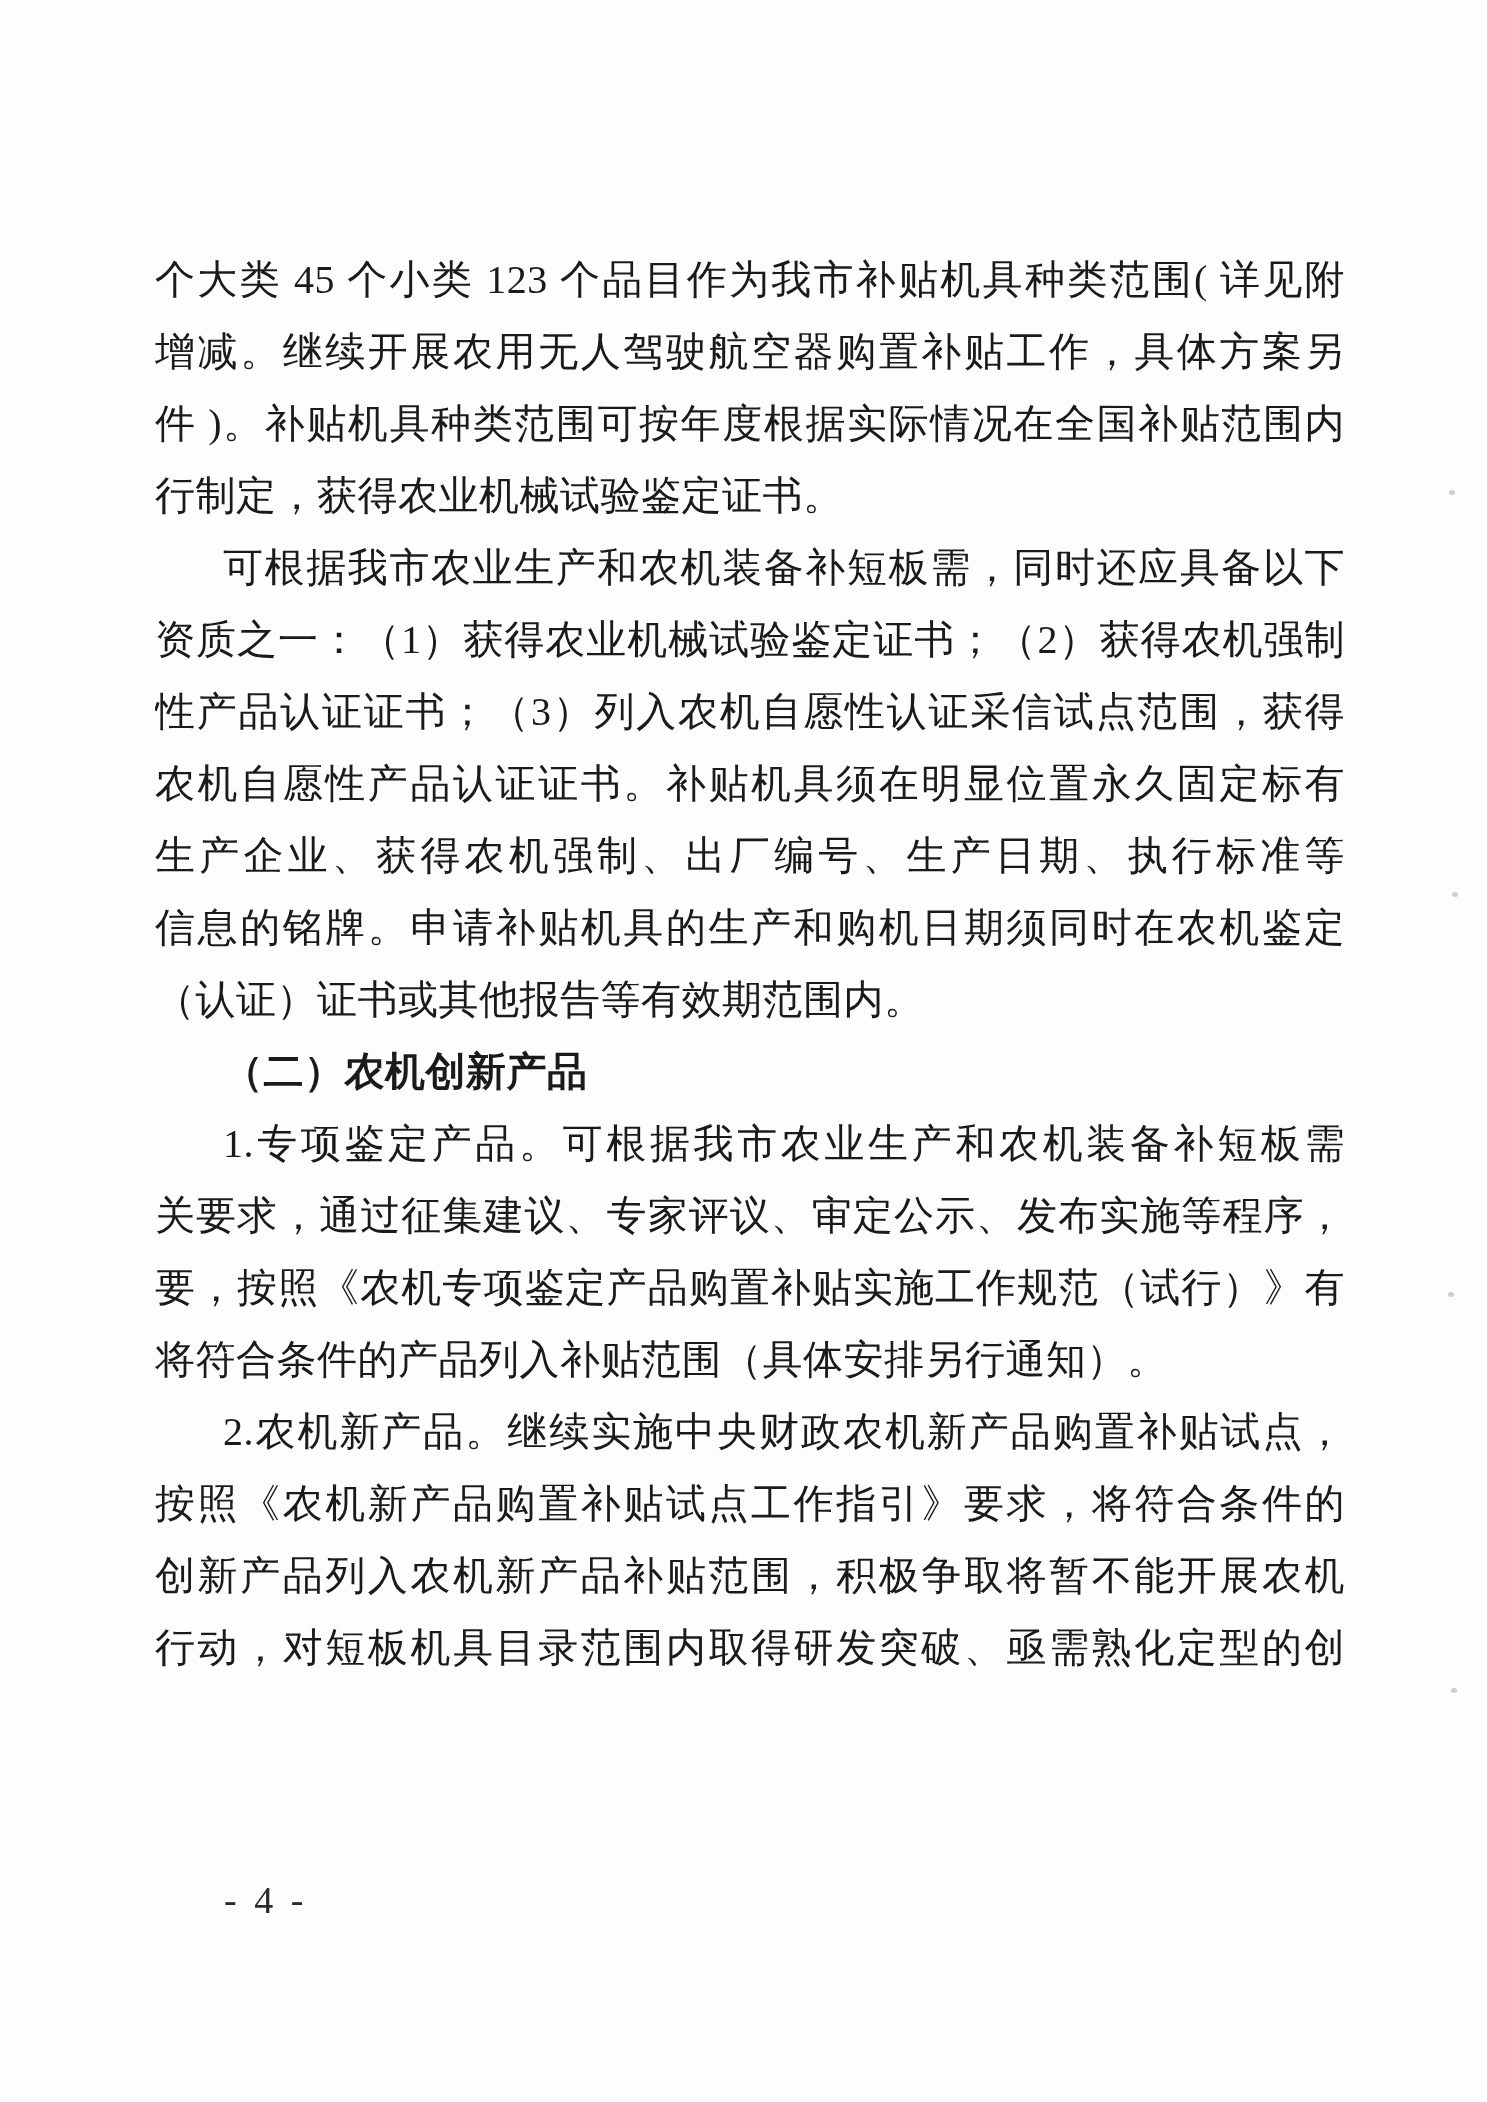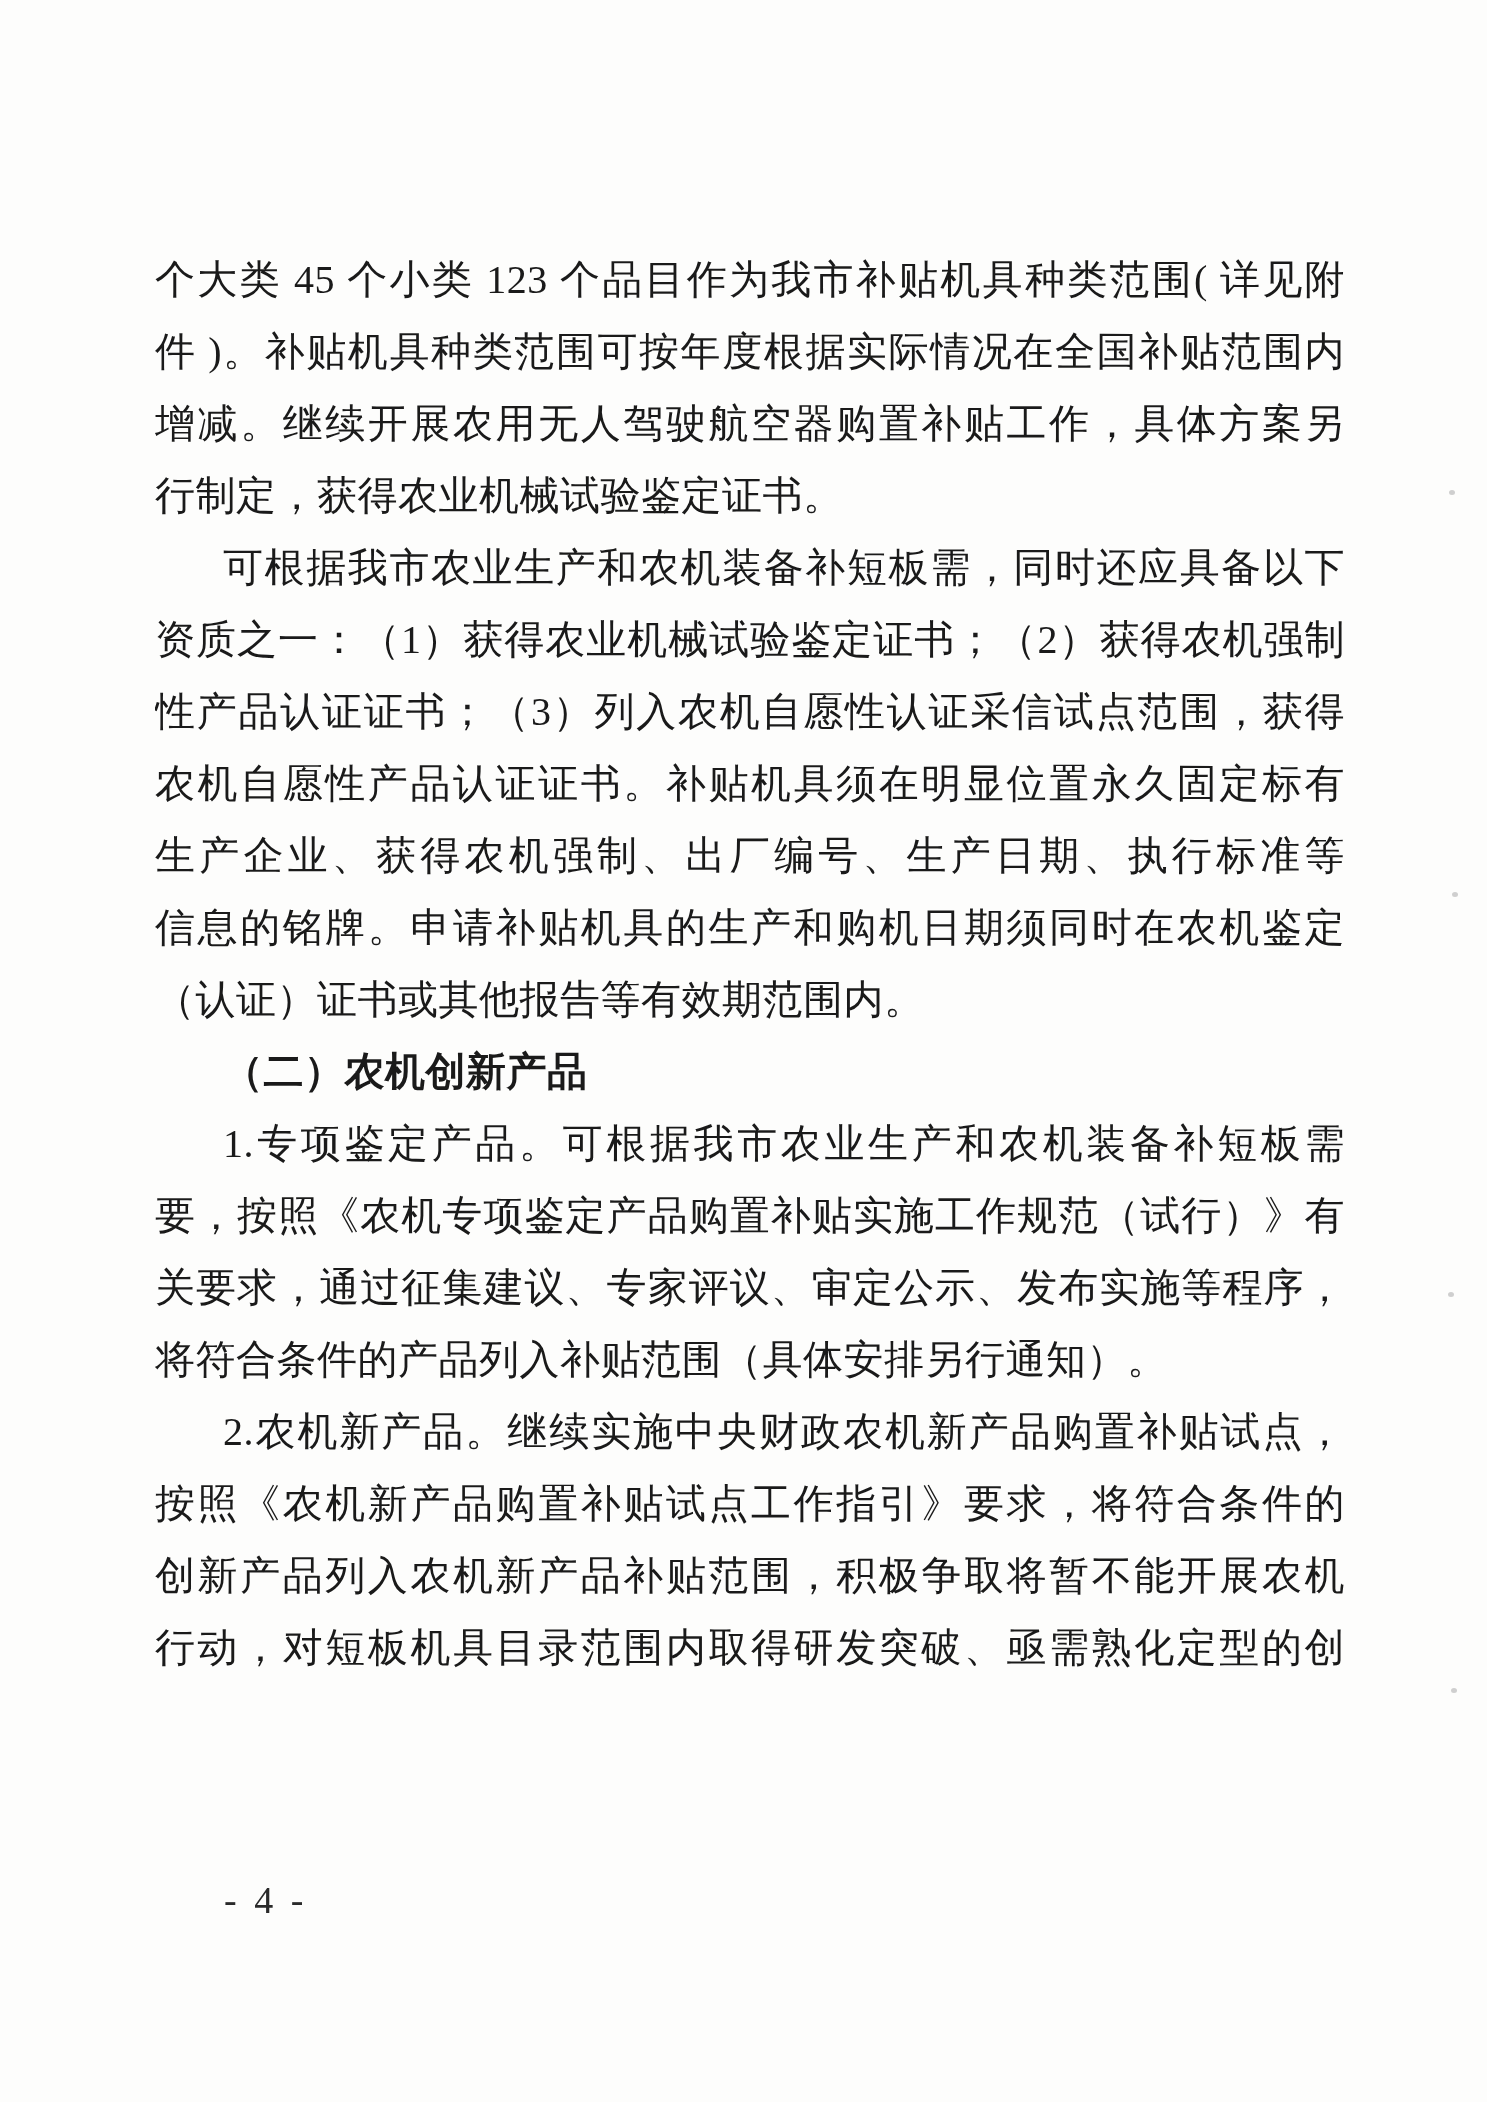--- a/index.html
+++ b/index.html
@@ -62,34 +62,34 @@
     background: #cfcfcf;
   }
 </style>
 </head>
 <body>
 
 <div class="doc-page">
 
   <div class="doc-text">
     <div class="ln">个大类 45 个小类 123 个品目作为我市补贴机具种类范围( 详见附</div>
+    <div class="ln">增减。继续开展农用无人驾驶航空器购置补贴工作，具体方案另</div>
     <div class="ln">件 )。补贴机具种类范围可按年度根据实际情况在全国补贴范围内</div>
-    <div class="ln">增减。继续开展农用无人驾驶航空器购置补贴工作，具体方案另</div>
     <div class="ln end">行制定，获得农业机械试验鉴定证书。</div>
     <div class="ln indent">可根据我市农业生产和农机装备补短板需，同时还应具备以下</div>
     <div class="ln">资质之一：（1）获得农业机械试验鉴定证书；（2）获得农机强制</div>
     <div class="ln">性产品认证证书；（3）列入农机自愿性认证采信试点范围，获得</div>
     <div class="ln">农机自愿性产品认证证书。补贴机具须在明显位置永久固定标有</div>
     <div class="ln">生产企业、获得农机强制、出厂编号、生产日期、执行标准等</div>
     <div class="ln">信息的铭牌。申请补贴机具的生产和购机日期须同时在农机鉴定</div>
     <div class="ln end">（认证）证书或其他报告等有效期范围内。</div>
     <div class="ln indent bold end">（二）农机创新产品</div>
     <div class="ln indent">1.专项鉴定产品。可根据我市农业生产和农机装备补短板需</div>
+    <div class="ln">关要求，通过征集建议、专家评议、审定公示、发布实施等程序，</div>
     <div class="ln">要，按照《农机专项鉴定产品购置补贴实施工作规范（试行）》有</div>
-    <div class="ln">关要求，通过征集建议、专家评议、审定公示、发布实施等程序，</div>
     <div class="ln end">将符合条件的产品列入补贴范围（具体安排另行通知）。</div>
     <div class="ln indent">2.农机新产品。继续实施中央财政农机新产品购置补贴试点，</div>
     <div class="ln">按照《农机新产品购置补贴试点工作指引》要求，将符合条件的</div>
     <div class="ln">创新产品列入农机新产品补贴范围，积极争取将暂不能开展农机</div>
     <div class="ln">行动，对短板机具目录范围内取得研发突破、亟需熟化定型的创</div>
   </div>
 
   <div class="page-footer">- 4 -</div>
 
   <div class="speck" style="left:1449px; top:490px;"></div>

